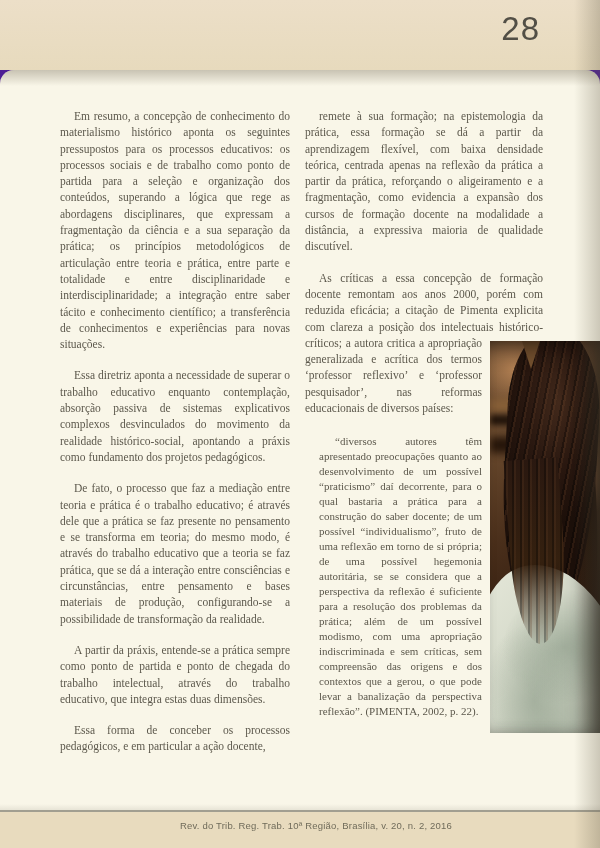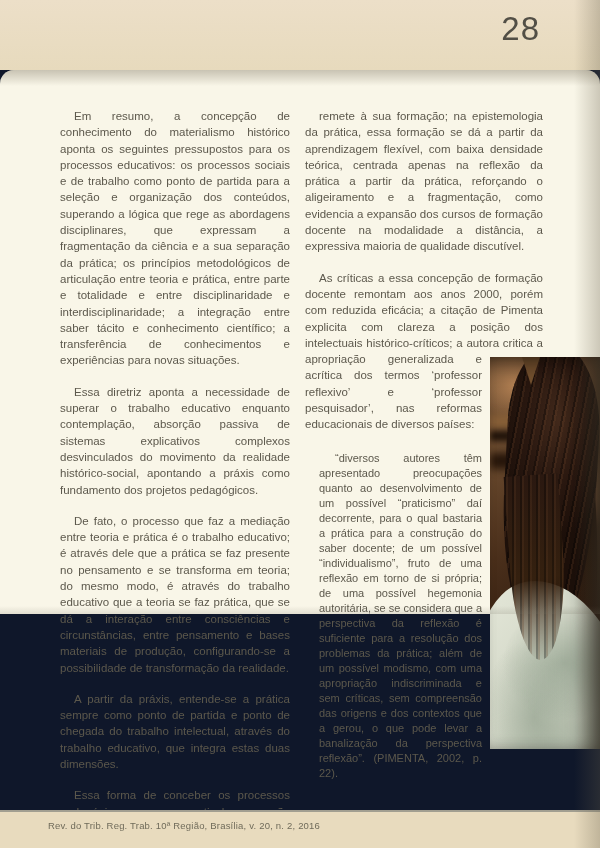--- a/index.html
+++ b/index.html
@@ -1,28 +1,28 @@
 <!DOCTYPE html>
 <html lang="pt-BR"><head>
 <meta charset="utf-8">
 <style>
   html,body { margin:0; padding:0; }
   body { width:600px; height:848px; font-family:"Liberation Sans", sans-serif; }
 
-  .canvas { position:relative; width:600px; height:848px; background:#0f172a; overflow:hidden; }
+  .canvas { position:relative; width:600px; height:848px; background:#4c1d95; overflow:hidden; }
 
   
   .top-band { position:absolute; top:0; left:0; right:0; height:70px;
               background:linear-gradient(to bottom,#ecdfc8,#e7dabd); }
   .page-number { position:absolute; top:10px; right:60px; font-size:33px; font-weight:400;
                  color:#524f46; letter-spacing:1px; }
 
   
-  .sheet { position:absolute; top:70px; left:0; right:0; height:544px;
-           background:#f9f6e8; border-radius:14px 14px 0 0; }
+  .sheet { position:absolute; top:70px; left:0; right:0; height:742px;
+           background:#f9f6e8; border-radius:14px 14px 0 0;font-family:Liberation Serif, serif; }
   .sheet::before { content:""; position:absolute; top:0; left:0; right:0; height:16px;
            border-radius:14px 14px 0 0;
            background:linear-gradient(to bottom, rgba(160,153,135,0.55), rgba(249,246,232,0)); }
   .sheet::after { content:""; position:absolute; bottom:0; left:0; right:0; height:8px;
            background:linear-gradient(to bottom, rgba(0,0,0,0), rgba(120,115,100,0.18)); }
 
   .content { position:absolute; top:38px; left:60px; right:57px; bottom:0;
              display:flex; gap:15px; }
   .col { color:#5c584c; font-size:11.5px; line-height:16.3px; text-align:justify;
          hyphens:auto; -webkit-hyphens:auto; }
@@ -75,21 +75,21 @@
 
   
   .logo { position:absolute; left:31px; top:755px; width:96px; z-index:5; }
   .logo svg { display:block; }
   .logo-label { margin-top:1px; padding-left:8px; font-size:8px; letter-spacing:1.6px;
                 color:#8c8a6c; white-space:nowrap; }
 
   
   .bottom-band { position:absolute; left:0; right:0; bottom:0; height:36px;
                  background:#e8dbbe; border-top:2px solid #a19e90; }
-  .footer-text { padding:8px 16px 0 48px; font-size:9.5px; color:#6f6b5a; letter-spacing:0.2px; }
+  .footer-text { padding:8px 16px 0 48px; font-size:9.5px; color:#6f6b5a; letter-spacing:0.2px;text-align:center; }
 
   
   .edge-shade { position:absolute; top:0; right:0; bottom:0; width:26px; z-index:40;
                 pointer-events:none;
                 background:linear-gradient(to right, rgba(100,92,72,0), rgba(100,92,72,0.30)); }
 </style>
 </head>
 <body>
 
 <div class="canvas">

